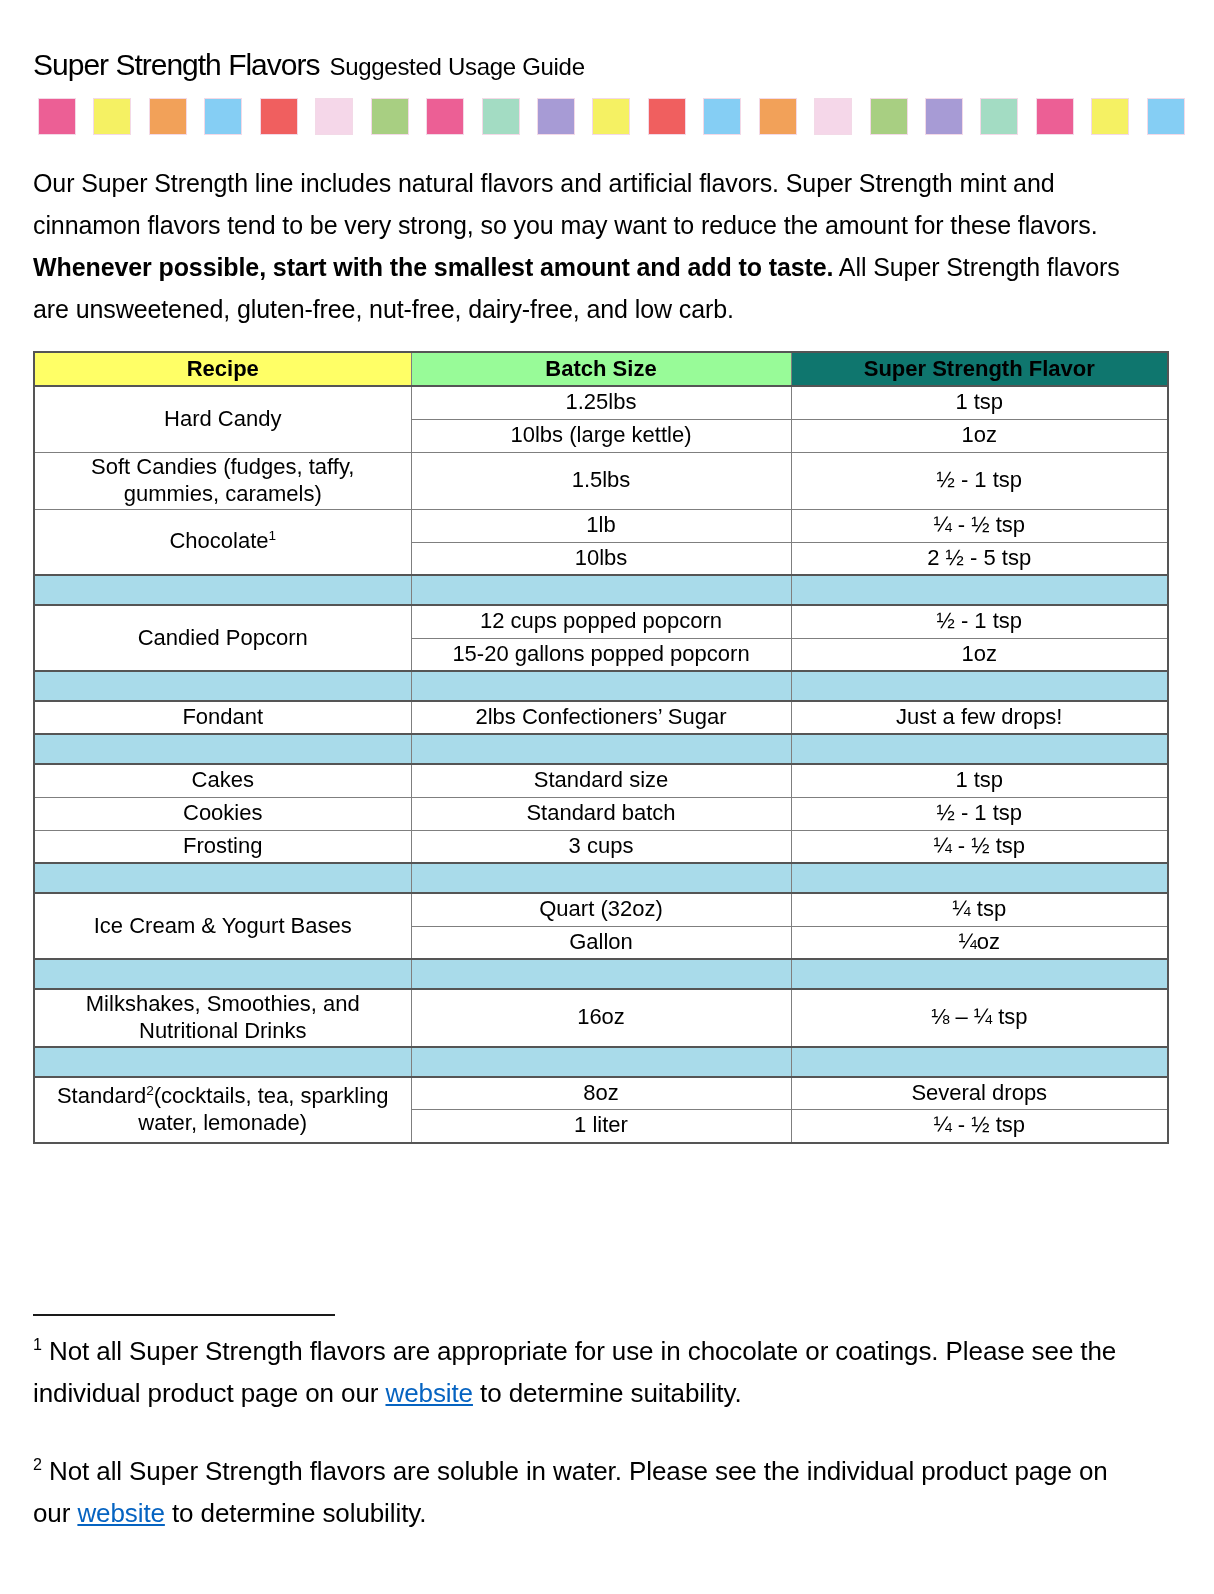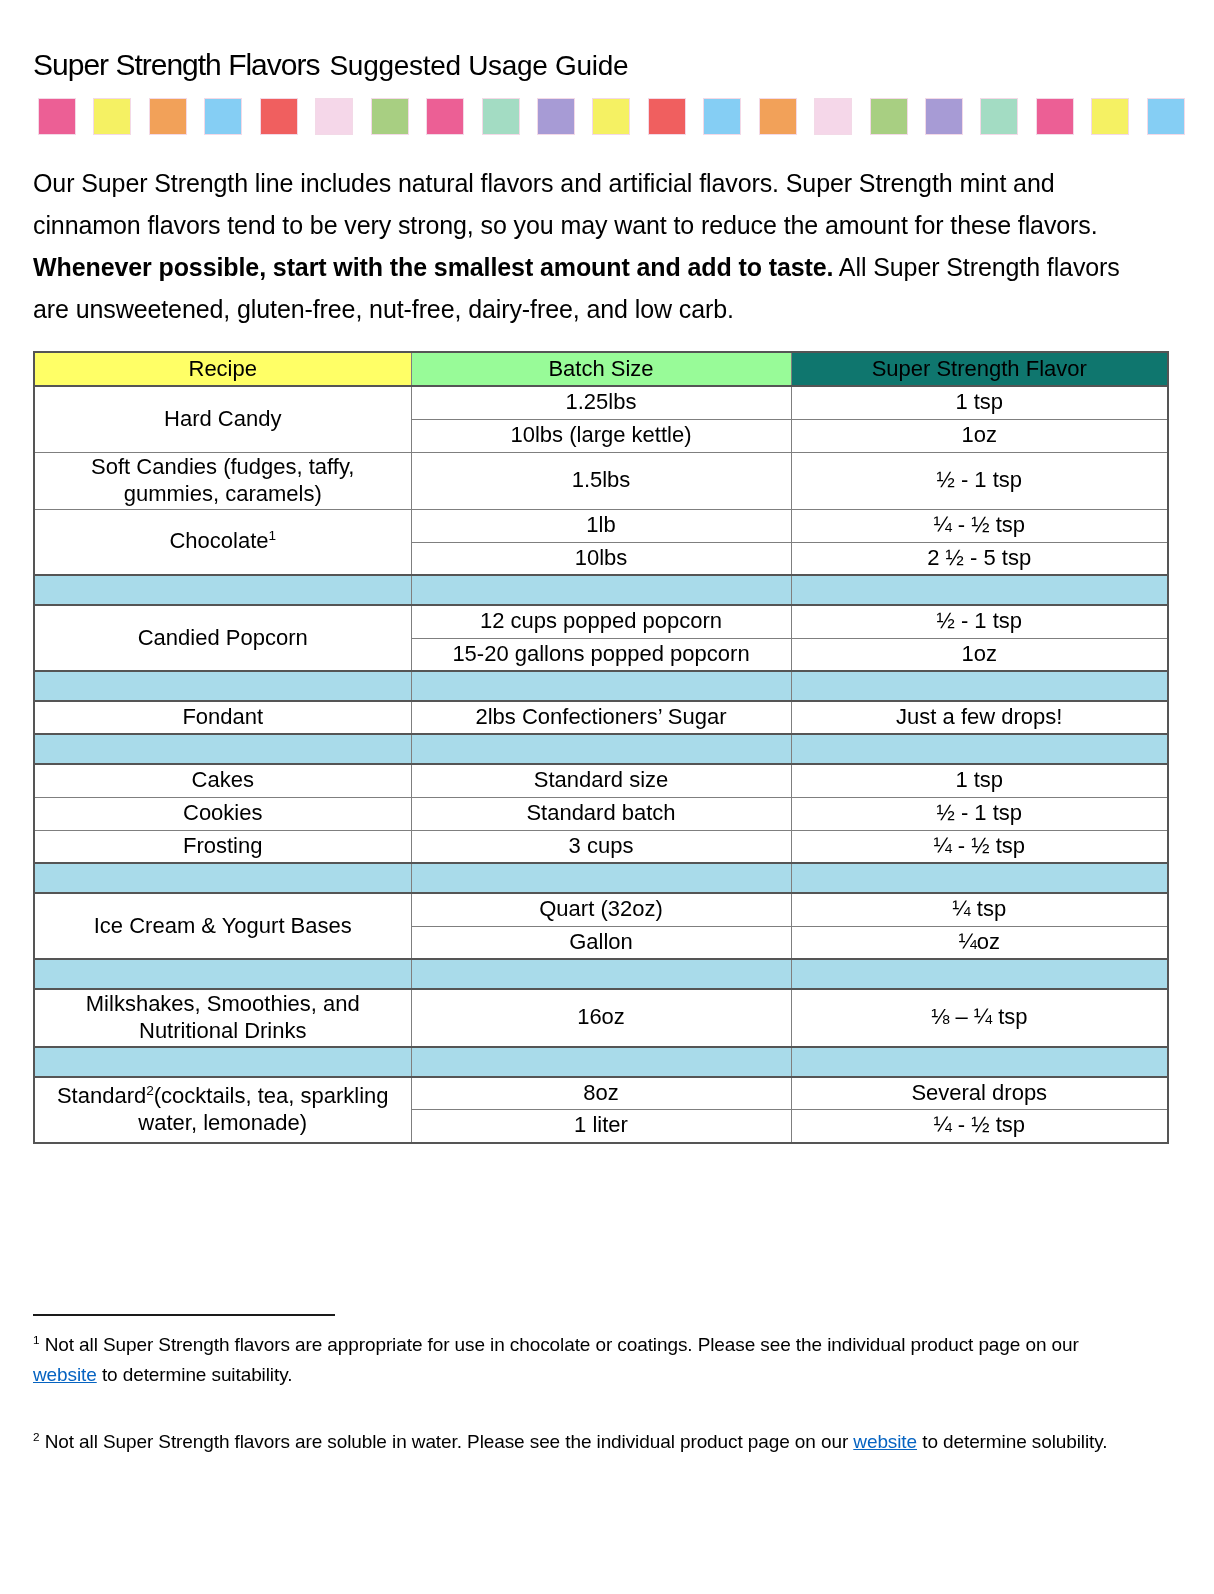--- a/index.html
+++ b/index.html
@@ -14,21 +14,21 @@
     width: 1214px; height: 1594px;
     padding: 48px 47px 0 33px;
   }
   
   .title-line { white-space: nowrap; margin-bottom: 16px; }
   .title-main {
     font-size: 30px; font-weight: 400; letter-spacing: -1px;
     font-family: "Liberation Sans", sans-serif;
   }
   .title-sub {
-    font-size: 28px; font-weight: 500; margin-left: 10px; letter-spacing: -0.3px;
+    font-size: 24px; font-weight: 500; margin-left: 10px; letter-spacing: -0.3px;
   }
   
   .stripe {
     display: flex; justify-content: space-between;
     width: 1147px; height: 37px; margin: 0 0 27px 5px;
   }
   .stripe .sq {
     width: 38px; height: 37px;
     border: 1px solid #f3d9e7;
   }
@@ -47,39 +47,39 @@
   table.usage col.c1 { width: 377px; }
   table.usage col.c2 { width: 380px; }
   table.usage col.c3 { width: 377px; }
   table.usage th, table.usage td {
     border: 1px solid #7f7f7f;
     text-align: center; vertical-align: middle;
     padding: 1px 10px; line-height: 1.22;
     height: 33px; overflow: hidden;
   }
   table.usage th {
-    font-weight: normal; font-size: 22px; height: 34px;
+    font-weight: bold; font-size: 22px; height: 34px;
     border-bottom: 2px solid #555;
   }
   th.h-recipe  { background: #FFFF66; }
   th.h-batch   { background: #98FB98; }
   th.h-flavor  { background: #0f766e; }
   tr.tall2 td { height: 57px; }
   tr.spacer td {
     background: #A9DBEA; height: 30px;
     border-top: 2px solid #555; border-bottom: 2px solid #555;
   }
   sup { font-size: 62%; line-height: 0; }
   
   .fn-separator {
     width: 302px; border-top: 2px solid #1a1a1a;
     margin-top: 170px; margin-bottom: 14px;
   }
   .footnote {
-    font-size: 19px; line-height: 1.62; width: 1110px;
+    font-size: 26px; line-height: 1.62; width: 1110px;
     margin-bottom: 36px; letter-spacing: -0.1px;
   }
   .footnote a {
     color: #0563C1; text-decoration: underline; cursor: pointer;
   }
 </style>
 </head>
 <body>
 
 <div class="page">

